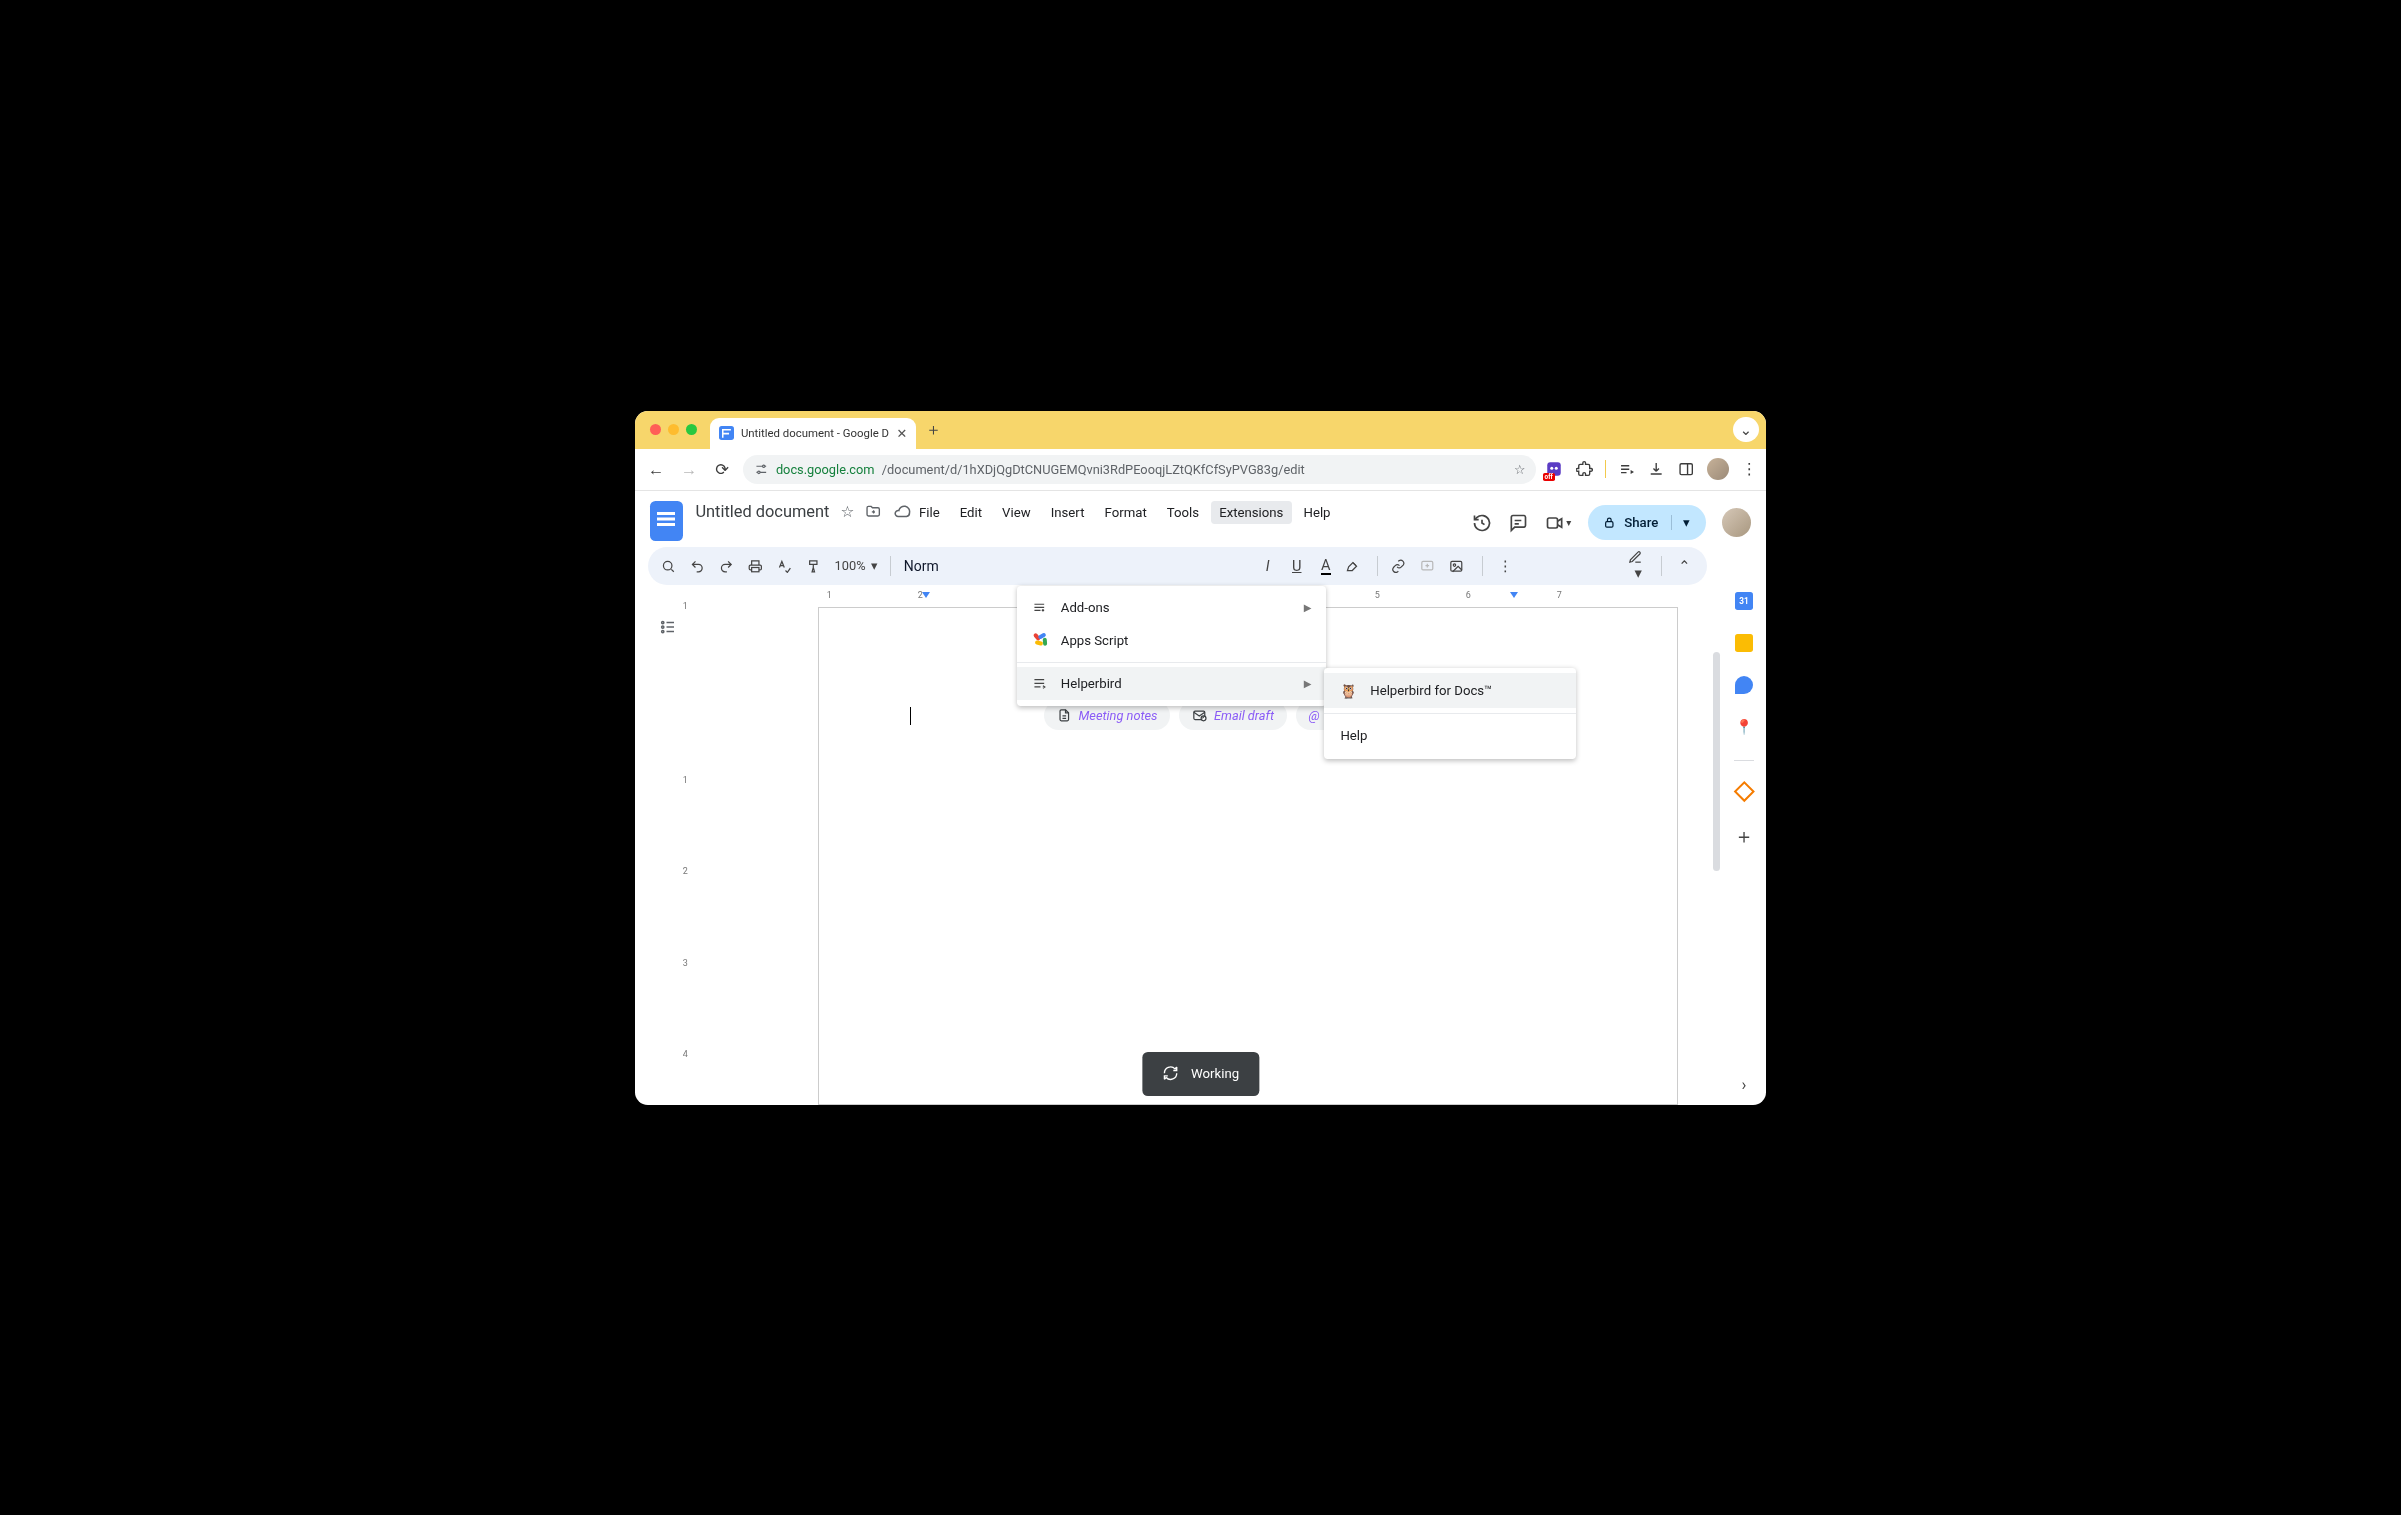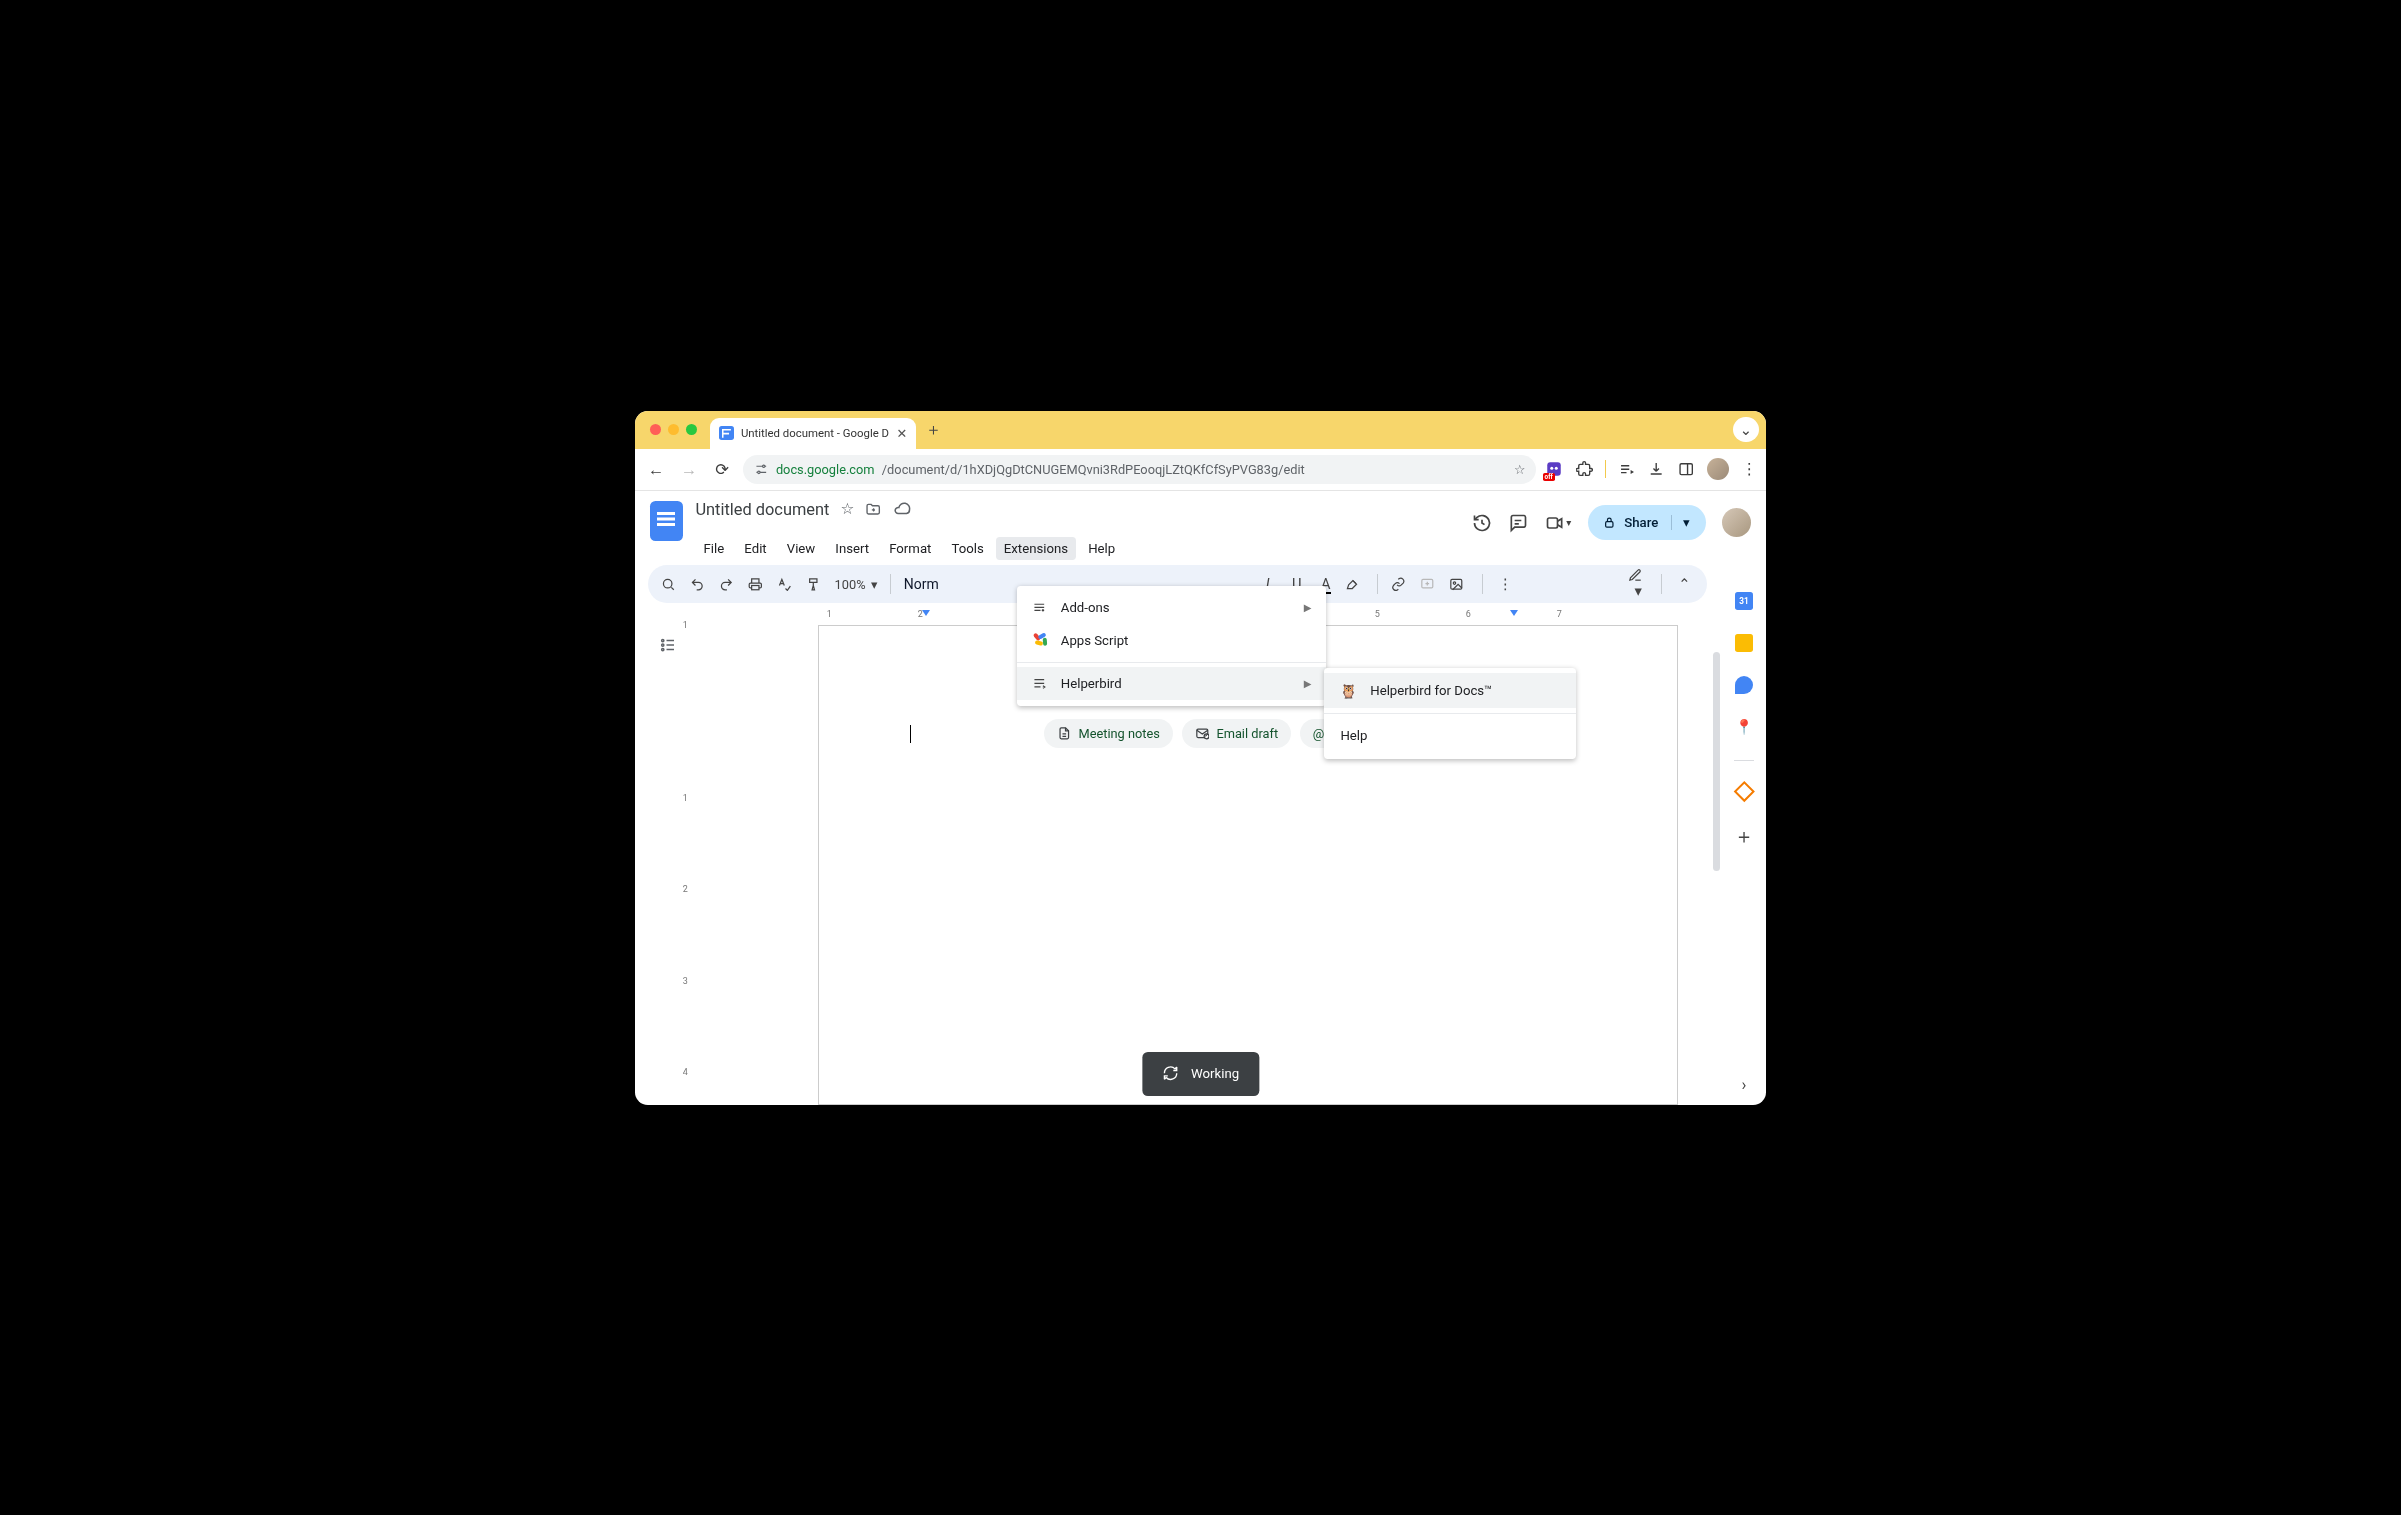--- a/index.html
+++ b/index.html
@@ -30,21 +30,21 @@
   .omni .star{margin-left:auto;color:#5f6368;}
   .addr-icons{display:flex;align-items:center;gap:12.8px;color:#3c3c3c;font-size:15.5px;}
   .ext-badge{position:relative;}
   .ext-badge .off{position:absolute;bottom:-2.7px;left:-2.7px;background:#ea0000;color:#fff;font-size:6.4px;padding:0 1.8px;border-radius:1.8px;font-weight:700;}
   .ext-sep{ width:0.9px;height:18px;background:#f2c94c;}
   .avatar{width:22px;height:22px;border-radius:50%;background:linear-gradient(135deg,#c7b299,#9b8a78);}
   
   .docs-head{ padding:9px 14.6px 0 14.6px; display:flex; align-items:flex-start; gap:12.8px;}
   .docs-logo{width:33px;height:40px;background:#4285f4;border-radius:5.5px;position:relative;margin-top:1.8px;}
   .docs-logo::before{content:"";position:absolute;left:7.3px;right:7.3px;top:11px;height:2.7px;background:#fff;box-shadow:0 5.5px 0 #fff,0 11px 0 #fff;}
-  .title-block{display:flex;flex-direction:column;gap:17px;}
+  .title-block{display:flex;flex-direction:row;gap:0;}
   .title-row{display:flex;align-items:center;gap:11px;}
   .doc-title{font-size:16.4px;color:#3c4043;}
   .title-ico{color:#5f6368;font-size:15.5px;}
   .menubar{display:flex;gap:3.7px;font-size:13.2px;color:#202124;margin-top:1.8px;}
   .menubar span{padding:3.7px 8.2px;border-radius:3.7px;}
   .menubar span.active{background:#e8eaed;}
   .head-right{margin-left:auto;display:flex;align-items:center;gap:16.4px;padding-top:5.5px;}
   .hr-ico{color:#444;font-size:18px;}
   .meet{display:flex;align-items:center;gap:1.8px;}
   .share-btn{display:flex;align-items:center;gap:7.3px;background:#c2e7ff;border-radius:37px;height:35px;padding:0 7.3px 0 14.6px;font-size:13.2px;color:#001d35;font-weight:500;}
@@ -78,21 +78,21 @@
   .vruler .tick{position:absolute;left:0;width:100%;text-align:center;}
   .hruler{height:16.4px;font-size:9px;color:#777;position:relative;margin:5.5px 0 0 0;}
   .hruler .tick{position:absolute;top:0;}
   .hruler .ind{position:absolute;top:1.8px;width:0;height:0;border-left:4.6px solid transparent;border-right:4.6px solid transparent;}
   .hruler .ind.down{border-top:6.4px solid #4285f4;}
 
   .doc-col{flex:1;display:flex;flex-direction:column;margin-right:51px;}
   .page{background:#fff;border:0.9px solid #ccc;margin:0 0 0 0;flex:1;position:relative;min-height:457px;}
   .page .cursor{position:absolute;left:91px;top:99px;width:1.4px;height:18px;background:#000;}
   .chips{position:absolute;left:225px;top:93px;display:flex;gap:9px;}
-  .chip{display:flex;align-items:center;gap:7.3px;background:#f1f3f4;border-radius:14.6px;height:29px;padding:0 12.8px;font-size:12.8px;color:#14532d;}
+  .chip{display:flex;align-items:center;gap:7.3px;background:#f1f3f4;border-radius:14.6px;height:29px;padding:0 12.8px;font-size:12.8px;color:#8b5cf6;font-style:italic;}
   .chip svg,.chip .ci{width:14.6px;height:14.6px;}
 
   .scroll{position:absolute;right:46px;top:241px;width:7.3px;height:219px;background:#dadce0;border-radius:3.7px;}
 
   
   .menu{position:absolute;left:382px;top:175px;width:309px;background:#fff;border-radius:3.7px;box-shadow:0 1.8px 5.5px rgba(0,0,0,.25);padding:5.5px 0;font-size:13.2px;color:#202124;z-index:50;}
   .menu-item{display:flex;align-items:center;gap:12.8px;height:33px;padding:0 14.6px;position:relative;}
   .menu-item:hover,.menu-item.hover{background:#f1f3f4;}
   .menu-item .arrow{margin-left:auto;color:#777;font-size:10px;}
   .menu-sep{height:0.9px;background:#e8eaed;margin:4.6px 0;}

